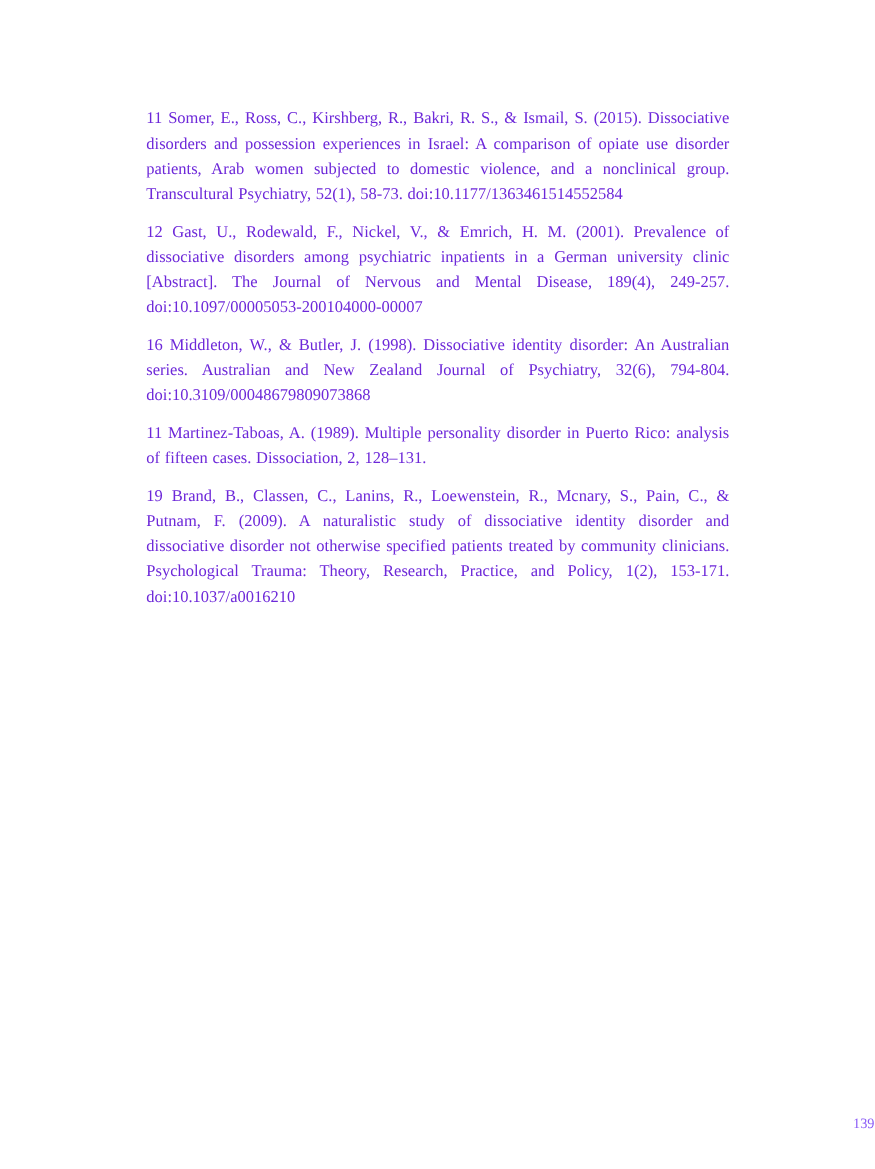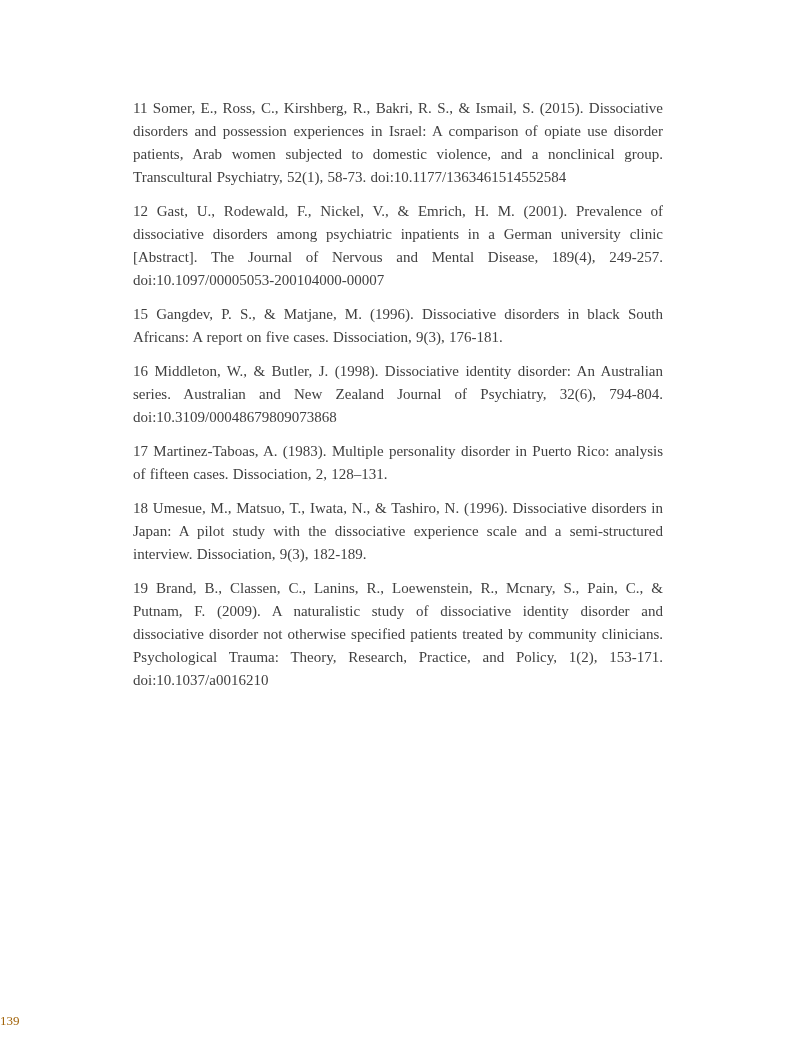--- a/index.html
+++ b/index.html
@@ -19,42 +19,40 @@
     position: absolute;
     left: 133px;
     top: 97px;
     width: 530px;
   }
   .reference {
     margin: 0 0 11px 0;
     font-family: "Liberation Serif", serif;
     font-size: 15px;
     line-height: 23px;
-    color: #404040;
+    color: #6d28d9;
     text-align: justify;
     word-spacing: 0.5px;
   }
   .page-number {
     position: absolute;
     left: 0;
     right: 0;
     top: 1013px;
-    text-align: left;
+    text-align: right;
     font-family: "Liberation Serif", serif;
     font-size: 13px;
-    color: #a16207;
+    color: #8b5cf6;
   }
 </style>
 </head>
 <body>
 
 <div class="page">
   <div class="references">
     <p class="reference">11 Somer, E., Ross, C., Kirshberg, R., Bakri, R. S., &amp; Ismail, S. (2015). Dissociative disorders and possession experiences in Israel: A comparison of opiate use disorder patients, Arab women subjected to domestic violence, and a nonclinical group. Transcultural Psychiatry, 52(1), 58-73. doi:10.1177/1363461514552584</p>
     <p class="reference">12 Gast, U., Rodewald, F., Nickel, V., &amp; Emrich, H. M. (2001). Prevalence of dissociative disorders among psychiatric inpatients in a German university clinic [Abstract]. The Journal of Nervous and Mental Disease, 189(4), 249-257. doi:10.1097/00005053-200104000-00007</p>
-    <p class="reference">15 Gangdev, P. S., &amp; Matjane, M. (1996). Dissociative disorders in black South Africans: A report on five cases. Dissociation, 9(3), 176-181.</p>
     <p class="reference">16 Middleton, W., &amp; Butler, J. (1998). Dissociative identity disorder: An Australian series. Australian and New Zealand Journal of Psychiatry, 32(6), 794-804. doi:10.3109/00048679809073868</p>
-    <p class="reference">17 Martinez-Taboas, A. (1983). Multiple personality disorder in Puerto Rico: analysis of fifteen cases. Dissociation, 2, 128–131.</p>
-    <p class="reference">18 Umesue, M., Matsuo, T., Iwata, N., &amp; Tashiro, N. (1996). Dissociative disorders in Japan: A pilot study with the dissociative experience scale and a semi-structured interview. Dissociation, 9(3), 182-189.</p>
+    <p class="reference">11 Martinez-Taboas, A. (1989). Multiple personality disorder in Puerto Rico: analysis of fifteen cases. Dissociation, 2, 128–131.</p>
     <p class="reference">19 Brand, B., Classen, C., Lanins, R., Loewenstein, R., Mcnary, S., Pain, C., &amp; Putnam, F. (2009). A naturalistic study of dissociative identity disorder and dissociative disorder not otherwise specified patients treated by community clinicians. Psychological Trauma: Theory, Research, Practice, and Policy, 1(2), 153-171. doi:10.1037/a0016210</p>
   </div>
   <div class="page-number">139</div>
 </div>
 
 </body></html>

